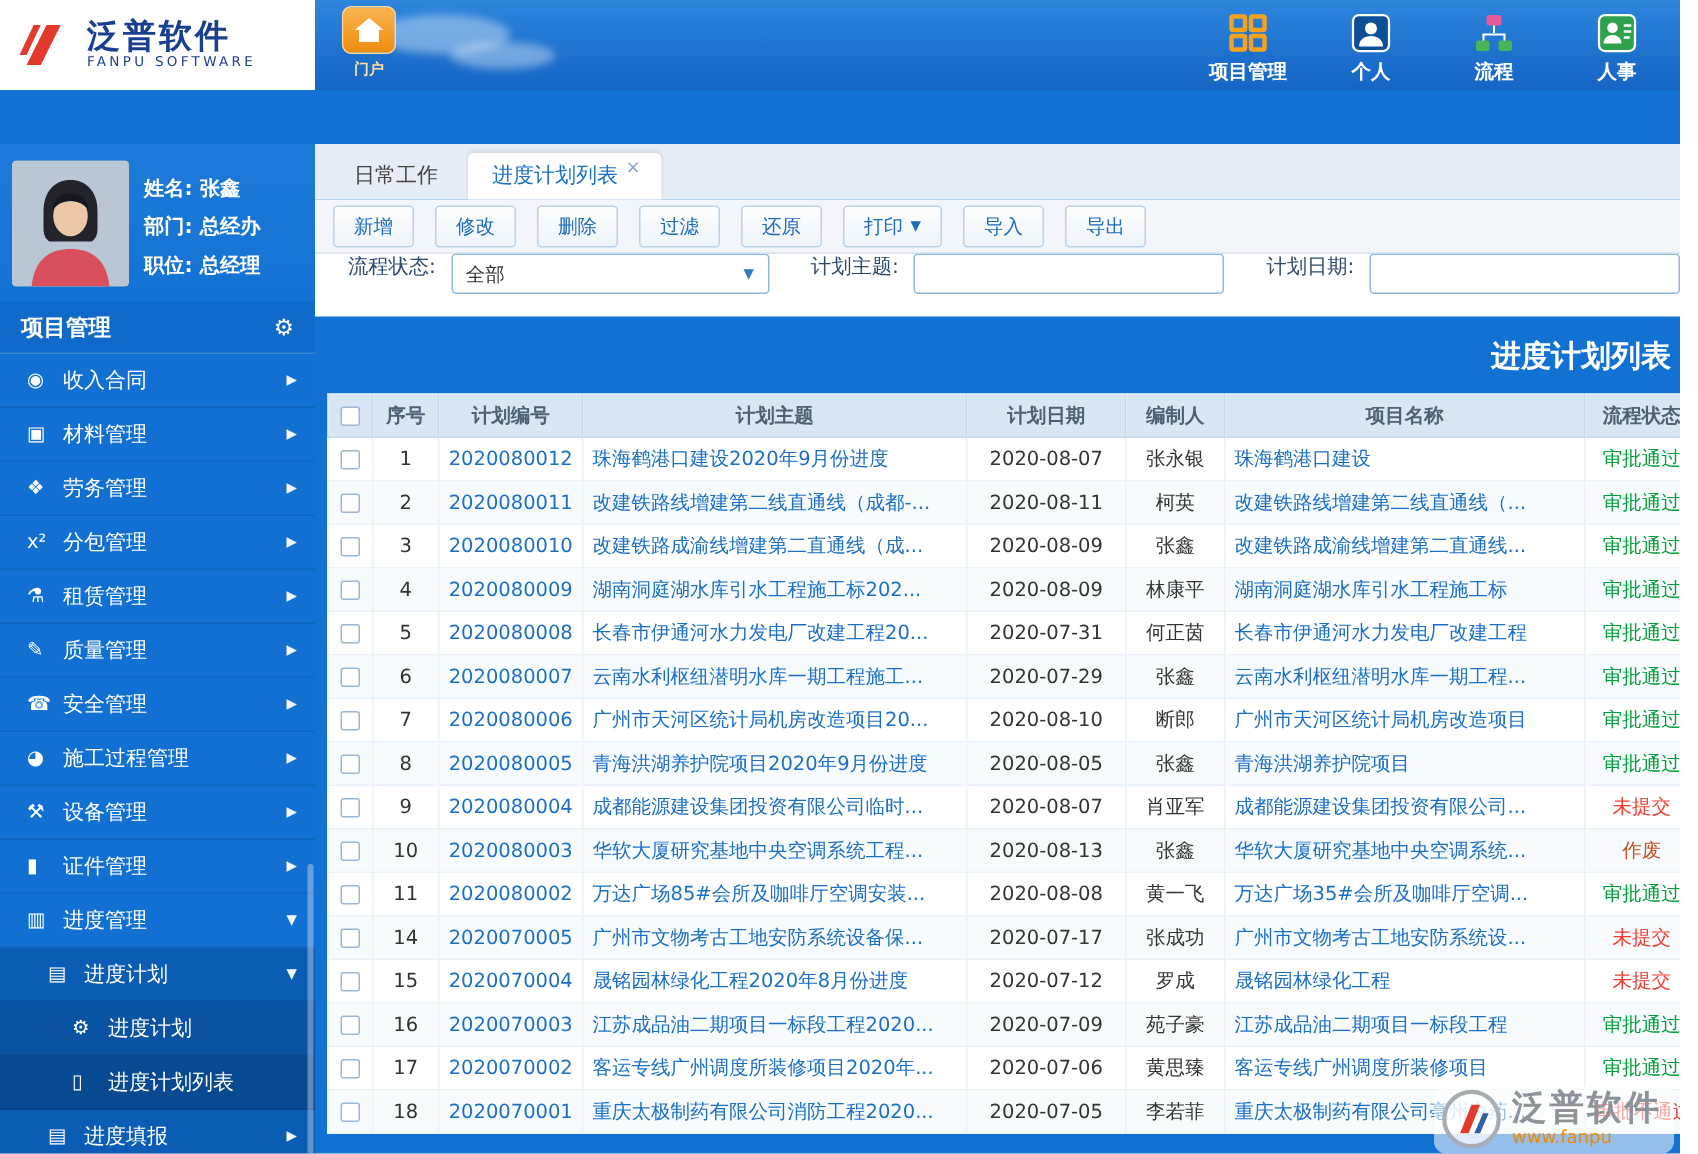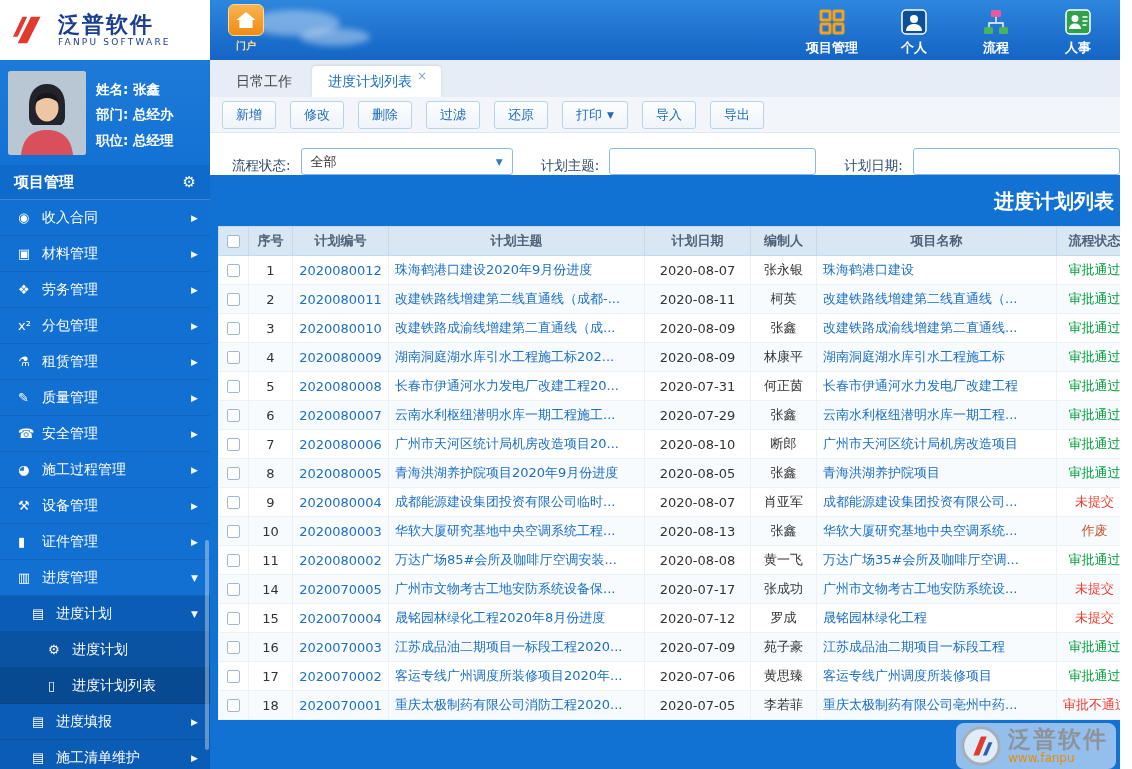--- a/index.html
+++ b/index.html
@@ -22,21 +22,21 @@
     display:flex; align-items:center; justify-content:center; }
   .portal-label { color:#ffe0a3; font-size:10px; font-weight:bold; margin-top:3px; }
   .cloud { position:absolute; background:rgba(255,255,255,.38); border-radius:50%; filter:blur(3px); }
   .cloud.c1 { left:250px; top:10px; width:90px; height:26px; }
   .cloud.c2 { left:300px; top:28px; width:70px; height:18px; }
   .top-nav { position:absolute; right:12px; top:6px; display:flex; gap:22px; }
   .nav-item { width:60px; text-align:center; color:#fff; font-size:13px; font-weight:bold; cursor:pointer; }
   .nav-icon { height:32px; display:flex; align-items:center; justify-content:center; margin-bottom:1px; }
 
   
-  .body-row { flex:1; display:flex; min-height:0; }
+  .body-row { flex:1; display:flex; min-height:0;margin-top:36px; }
 
   
   .sidebar { width:210px; flex:0 0 210px; background:#1272d4; color:#fff; position:relative; overflow:hidden; }
   .profile { height:105px; display:flex; gap:10px; padding:11px 8px 8px 8px;
     background:linear-gradient(180deg,#1e7ad8,#1272d4); }
   .photo { width:78px; height:84px; border-radius:3px; overflow:hidden; background:#9fb2c4; flex:0 0 78px; }
   .profile-text { display:flex; flex-direction:column; justify-content:space-evenly;
     font-size:13.5px; font-weight:bold; padding-top:2px; }
   .section-head { height:35px; display:flex; align-items:center; padding:0 14px;
     font-weight:bold; font-size:15px; background:#0f6ac9; border-bottom:1px solid rgba(255,255,255,.18); }
@@ -65,21 +65,21 @@
   .tab-close:empty { display:none; }
 
   .toolbar { height:36px; flex:0 0 36px; background:#f2f5f9; display:flex; align-items:center;
     gap:14px; padding-left:12px; border-bottom:1px solid #e2e8f0; }
   .tbtn { background:linear-gradient(#fdfefe,#eef4fa); border:1px solid #b9d3ea; color:#1f6bb8;
     font-size:13px; padding:4px 13px; border-radius:3px; cursor:pointer;
     display:flex; align-items:center; gap:5px; font-family:inherit; }
   .tbtn .caret { font-size:9px; }
   .tbtn .caret:empty { display:none; }
 
-  .filterbar { height:42px; flex:0 0 42px; background:#fff; display:flex; align-items:flex-end;
+  .filterbar { height:42px; flex:0 0 42px; background:#fff; display:flex; align-items:flex-start;
     padding-left:22px; white-space:nowrap; overflow:hidden; }
   .flabel { color:#2d4a6b; font-size:13.5px; margin-right:10px; }
   .fselect { width:225px; height:27px; border:1px solid #8fbade; border-radius:3px;
     display:flex; align-items:center; justify-content:space-between; padding:0 9px;
     font-size:13px; color:#333; margin-right:28px; cursor:pointer; background:#fff; }
   .fselect .caret { color:#2f7cc4; font-size:9px; }
   .finput { width:220px; height:27px; border:1px solid #8fbade; border-radius:3px;
     margin-right:28px; font-size:13px; padding:0 7px; font-family:inherit; }
   .finput.last { width:220px; margin-right:0; }
 

